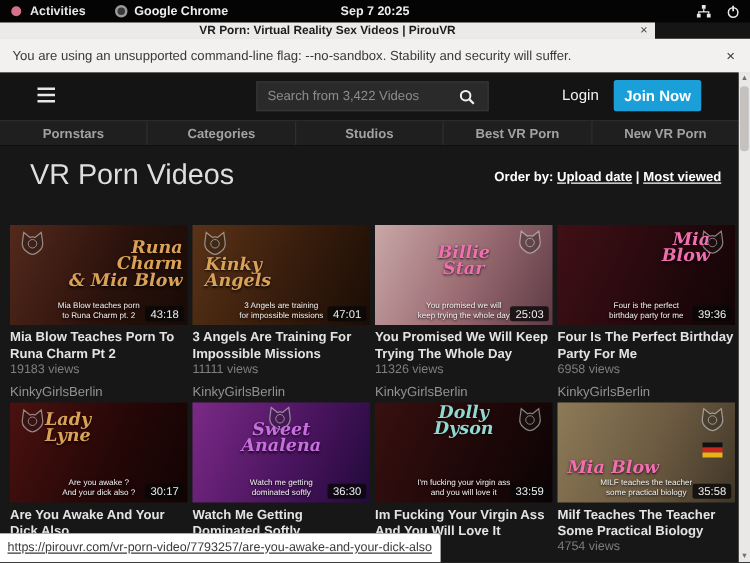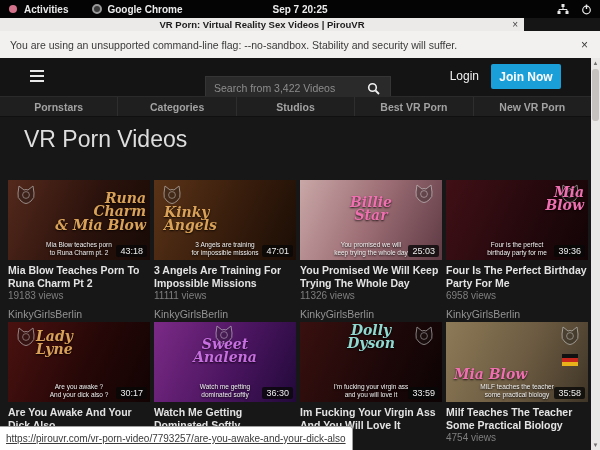--- a/index.html
+++ b/index.html
@@ -33,21 +33,21 @@
   
   .site{position:absolute;left:0;top:58px;width:591px;height:392px;background:#171717;overflow:hidden;}
 
   .hdr{position:absolute;left:0;top:0;width:100%;height:38px;background:#141414;}
   .burger{position:absolute;left:30px;top:12px;width:14px;height:12px;}
   .burger i{display:block;height:2px;background:#e8e8e8;margin-bottom:3px;}
   .logo{position:absolute;left:52px;top:8px;height:22px;display:flex;align-items:center;background:#0d0d0d;
     padding:0 8px;border-radius:3px;}
   .logo svg{margin-right:4px;}
   .logo .logotext{color:#fff;font-weight:bold;font-size:14px;letter-spacing:.5px;}
-  .searchwrap{position:absolute;left:205px;top:18px;width:186px;height:24px;background:#2a2a2a;
+  .searchwrap{position:absolute;left:205px;top:7px;width:186px;height:24px;background:#2a2a2a;
     border:1px solid #353535;box-sizing:border-box;}
   .searchwrap input{position:absolute;left:0;top:0;width:150px;height:22px;background:transparent;border:0;
     outline:none;color:#bdbdbd;font-size:10.5px;padding:0 0 0 8px;font-family:"Liberation Sans",sans-serif;}
   .searchwrap input::placeholder{color:#8d8d8d;}
   .searchbtn{position:absolute;right:0;top:0;width:34px;height:22px;display:flex;align-items:center;
     justify-content:center;cursor:pointer;}
   .login{position:absolute;right:112px;top:11px;color:#f2f2f2;font-size:12px;}
   .joinbtn{position:absolute;right:30px;top:6px;width:70px;height:25px;background:#1b9fd9;color:#fff;
     font-size:12px;font-weight:bold;display:flex;align-items:center;justify-content:center;border-radius:2px;}
 
@@ -67,21 +67,21 @@
   .thumb{position:relative;width:142px;height:80px;overflow:hidden;cursor:pointer;}
   .cat{position:absolute;opacity:.6;}
   .card:nth-child(1) .cat,.card:nth-child(2) .cat,.card:nth-child(5) .cat{left:6px;top:4px;}
   .card:nth-child(6) .cat{left:58px;top:2px;}
   .card:nth-child(3) .cat,.card:nth-child(4) .cat,.card:nth-child(7) .cat,.card:nth-child(8) .cat{right:6px;top:3px;}
   .sname{position:absolute;width:100%;top:16px;text-align:center;font-family:"DejaVu Serif",serif;
     font-style:italic;font-weight:bold;font-size:14px;line-height:.95;white-space:pre-line;
     text-shadow:0 1px 2px rgba(0,0,0,.8);pointer-events:none;}
   .card:nth-child(1) .sname{text-align:right;padding-right:4px;box-sizing:border-box;top:12px;}
   .card:nth-child(2) .sname{text-align:left;padding-left:10px;box-sizing:border-box;top:26px;}
-  .card:nth-child(4) .sname{text-align:right;padding-right:4px;box-sizing:border-box;top:6px;}
+  .card:nth-child(4) .sname{text-align:right;padding-right:20px;box-sizing:border-box;top:6px;}
   .card:nth-child(5) .sname{text-align:left;padding-left:28px;box-sizing:border-box;top:8px;}
   .card:nth-child(7) .sname{top:2px;}
   .card:nth-child(8) .sname{text-align:left;padding-left:8px;box-sizing:border-box;top:46px;}
   .cap{position:absolute;bottom:3px;width:100%;text-align:center;color:#f2f2f2;font-size:6.5px;
     line-height:1.25;white-space:pre-line;text-shadow:0 1px 2px #000;pointer-events:none;}
   .dur{position:absolute;right:3px;bottom:3px;background:rgba(8,8,8,.8);color:#ededed;font-size:9px;
     padding:1px 4px;border-radius:2px;}
   .gflag{position:absolute;right:10px;top:32px;width:16px;height:12px;}
   .gflag i{display:block;height:4px;}
   .gflag i:nth-child(1){background:#111;} .gflag i:nth-child(2){background:#c8271e;}
@@ -174,20 +174,26 @@
 
     <div class="nav">
       <span class="navitem">Pornstars</span>
       <span class="navitem">Categories</span>
       <span class="navitem">Studios</span>
       <span class="navitem">Best VR Porn</span>
       <span class="navitem">New VR Porn</span>
     </div>
 
     <h1 class="pagehead" style="margin:0;">VR Porn Videos</h1>
+    <div class="orderby">
+      <span>Order by:</span>
+      <a>Upload date</a>
+      <span>|</span>
+      <a>Most viewed</a>
+    </div>
 
     <div class="grid">
 
       <div class="card">
         <div class="thumb t0">
           <svg class="cat" width="24" height="22" viewBox="0 0 24 22">
             <path d="M4 9 L5 2 L10 6 Q12 5 14 6 L19 2 L20 9 Q21 14 17 17 Q14 19.5 12 19.5 Q10 19.5 7 17 Q3 14 4 9 Z" fill="rgba(30,30,30,.5)" stroke="#cfcfcf" stroke-width="1"></path>
             <circle cx="12" cy="11" r="3.4" fill="none" stroke="#cfcfcf" stroke-width=".8"></circle>
           </svg>
           <div class="sname n-gold">Runa

